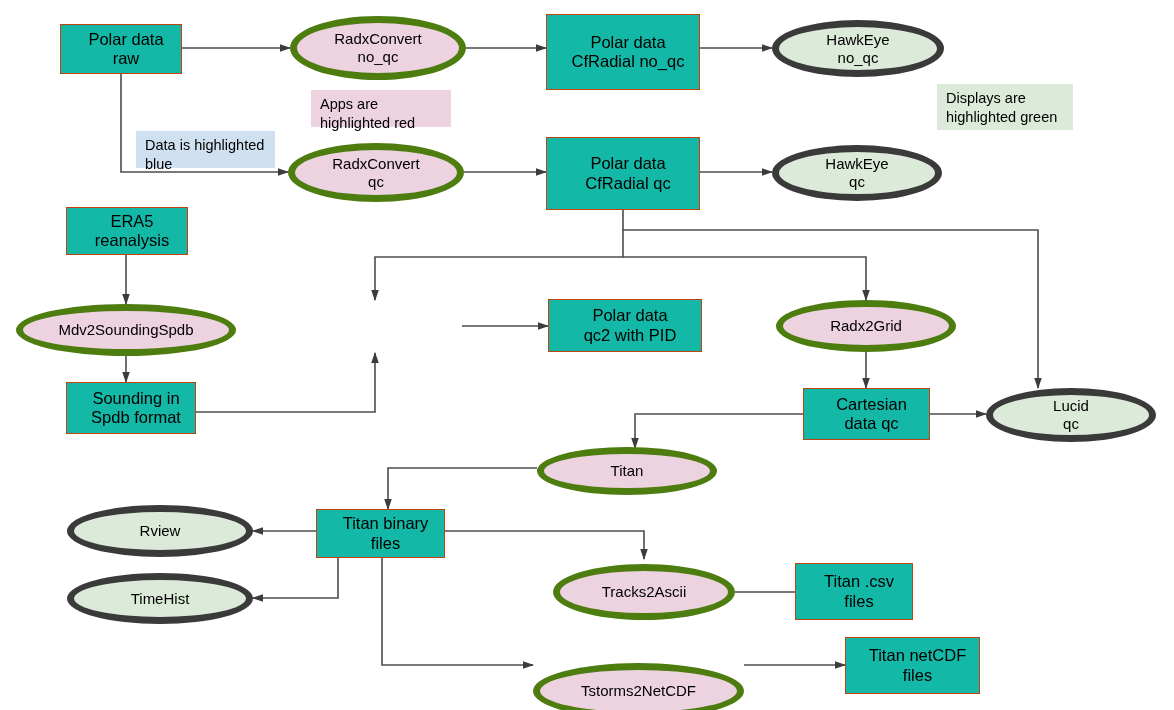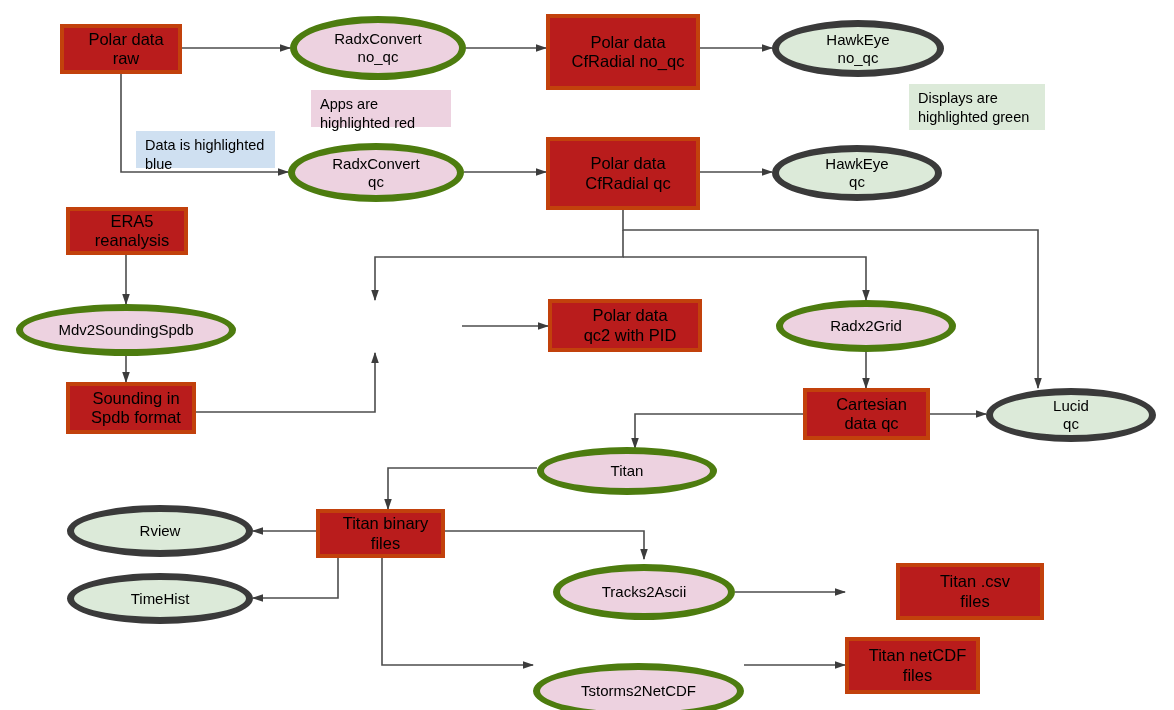--- a/index.html
+++ b/index.html
@@ -31,22 +31,22 @@
     box-sizing: border-box;
     display: flex;
     align-items: center;
     justify-content: center;
     text-align: center;
     color: #000000;
     line-height: 1.18;
     white-space: pre-line;
   }
   .node.box {
-    border: 4px solid #c2410c;
-    background: #b91c1c;
+    border: 1px solid #c2410c;
+    background: #14b8a6;
     font-size: 16.5px;
     padding-left: 10px;
   }
   .node.ellipse {
     border: 7px solid #4d7c0f;
     background: #edd2e0;
     border-radius: 50%;
     font-size: 15px;
   }
   .node.ellipse.display {
@@ -120,21 +120,21 @@
   <div class="node box" style="left:546px; top:14px; width:154px; height:76px;">Polar data
 CfRadial no_qc</div>
 
   <div class="node ellipse display" style="left:772px; top:20px; width:172px; height:57px;">HawkEye
 no_qc</div>
 
   <div class="node legend data" style="left:136px; top:90px; width:139px; height:37px;margin-top:41px;">Data is highlighted
 blue</div>
   <div class="node legend app" style="left:311px; top:90px; width:140px; height:37px;">Apps are
 highlighted red</div>
-  <div class="node legend disp" style="left:909px; top:84px; width:136px; height:46px;">Displays are
+  <div class="node legend disp" style="left:937px; top:84px; width:136px; height:46px;">Displays are
 highlighted green</div>
 
   <div class="node ellipse" style="left:288px; top:143px; width:176px; height:59px;">RadxConvert
 qc</div>
 
   <div class="node box" style="left:546px; top:137px; width:154px; height:73px;">Polar data
 CfRadial qc</div>
 
   <div class="node ellipse display" style="left:772px; top:145px; width:170px; height:56px;">HawkEye
 qc</div>
@@ -163,21 +163,21 @@
 
   <div class="node box" style="left:316px; top:509px; width:129px; height:49px;">Titan binary
 files</div>
 
   <div class="node ellipse display" style="left:67px; top:505px; width:186px; height:52px;">Rview</div>
 
   <div class="node ellipse display" style="left:67px; top:573px; width:186px; height:51px;">TimeHist</div>
 
   <div class="node ellipse" style="left:553px; top:564px; width:182px; height:56px;">Tracks2Ascii</div>
 
-  <div class="node box" style="left:896px; top:563px; width:148px; height:57px;">Titan .csv
+  <div class="node box" style="left:795px; top:563px; width:118px; height:57px;">Titan .csv
 files</div>
 
   <div class="node ellipse" style="left:533px; top:663px; width:211px; height:56px;">Tstorms2NetCDF</div>
 
   <div class="node box" style="left:845px; top:637px; width:135px; height:57px;">Titan netCDF
 files</div>
 
 </div>
 
 </body></html>

